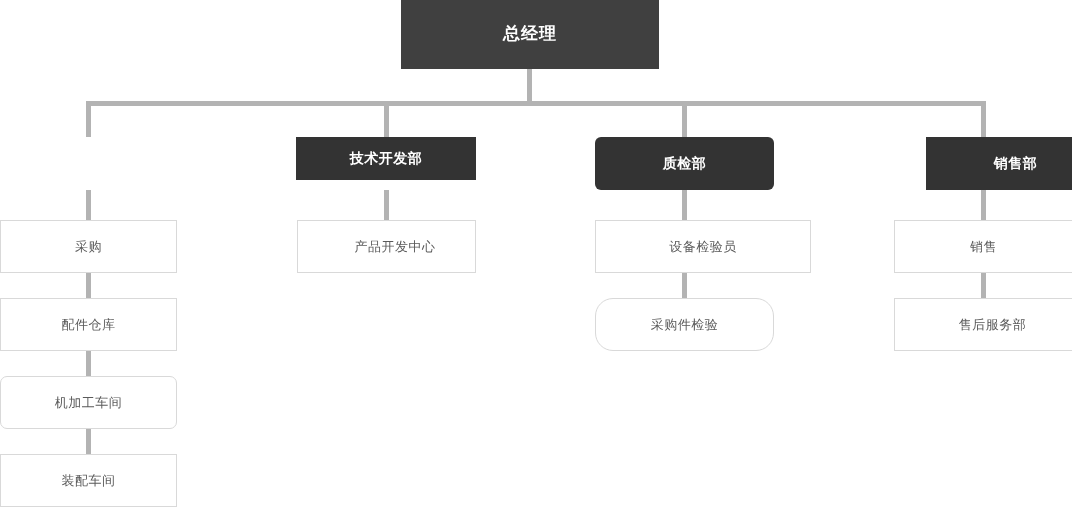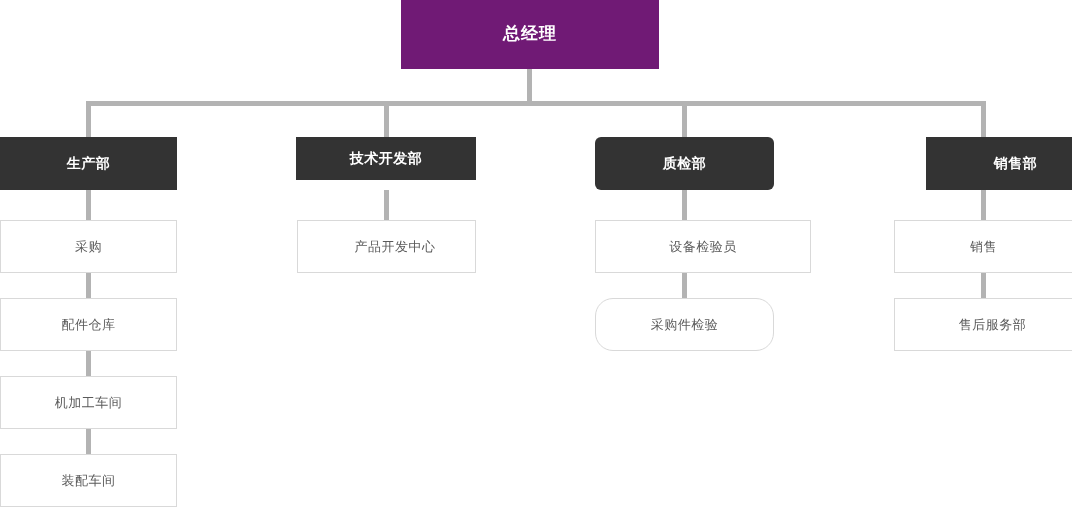--- a/index.html
+++ b/index.html
@@ -35,21 +35,21 @@
     position: absolute;
     box-sizing: border-box;
     display: flex;
     align-items: center;
     justify-content: center;
     text-align: center;
     line-height: 1.2;
   }
 
   .node-root {
-    background: #701a75;
+    background: #404040;
     color: #ffffff;
     font-size: 17px;
     font-weight: bold;
     letter-spacing: 1px;
   }
 
   .node-dept {
     background: #333333;
     color: #ffffff;
     font-size: 14px;
@@ -90,40 +90,37 @@
   <div class="connector" style="left:682px; top:190px; width:5px; height:31px;"></div>
   <div class="connector" style="left:682px; top:272px; width:5px; height:28px;"></div>
 
   <div class="connector" style="left:981px; top:190px; width:5px; height:31px;"></div>
   <div class="connector" style="left:981px; top:272px; width:5px; height:28px;"></div>
 
   <div class="node node-root" style="left:401px; top:0px; width:258px; height:69px;">
     <span>总经理</span>
   </div>
 
-  <div class="node node-dept" style="left:0px; top:137px; width:177px; height:53px;">
-    <span>生产部</span>
-  </div>
   <div class="node node-dept" style="left:296px; top:137px; width:180px; height:43px;">
     <span>技术开发部</span>
   </div>
   <div class="node node-dept" style="left:595px; top:137px; width:179px; height:53px;border-radius:6px;">
     <span>质检部</span>
   </div>
   <div class="node node-dept" style="left:894px; top:137px; width:179px; height:53px;margin-left:32px;">
     <span>销售部</span>
   </div>
 
   <div class="node node-unit" style="left:0px; top:298px; width:177px; height:53px;">
     <span>配件仓库</span>
   </div>
   <div class="node node-unit" style="left:0px; top:220px; width:177px; height:53px;">
     <span>采购</span>
   </div>
-  <div class="node node-unit" style="left:0px; top:376px; width:177px; height:53px;">
+  <div class="node node-unit" style="left:0px; top:376px; width:177px; height:53px;border-radius:7px;">
     <span>机加工车间</span>
   </div>
   <div class="node node-unit" style="left:0px; top:454px; width:177px; height:53px;">
     <span>装配车间</span>
   </div>
 
   <div class="node node-unit" style="left:297px; top:220px; width:179px; height:53px;padding-left:17px;">
     <span>产品开发中心</span>
   </div>
 

